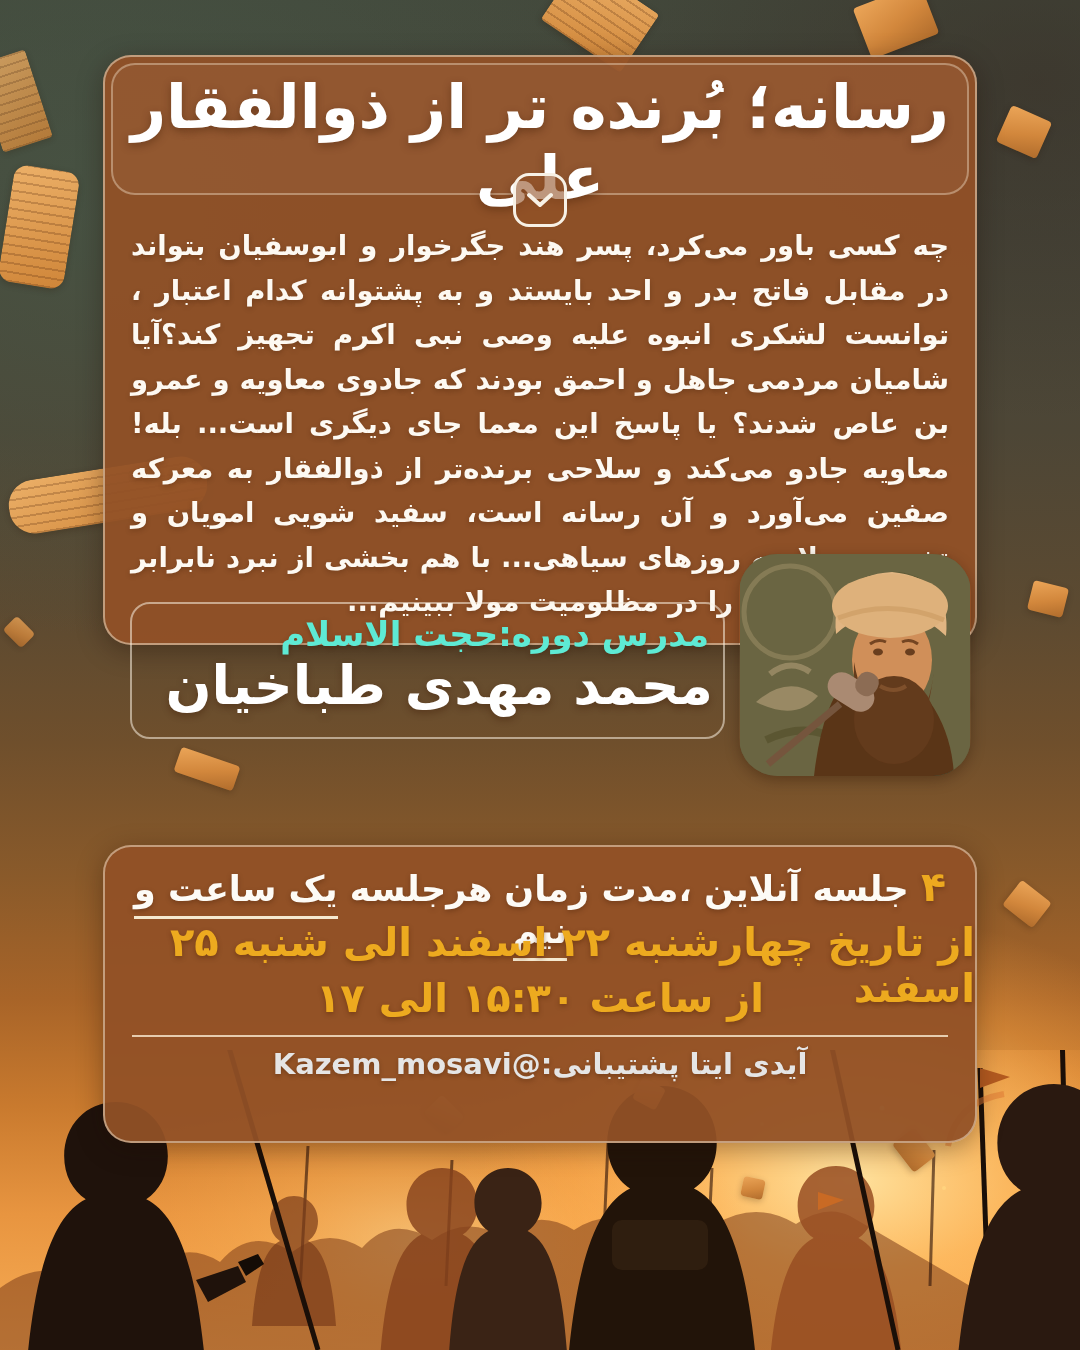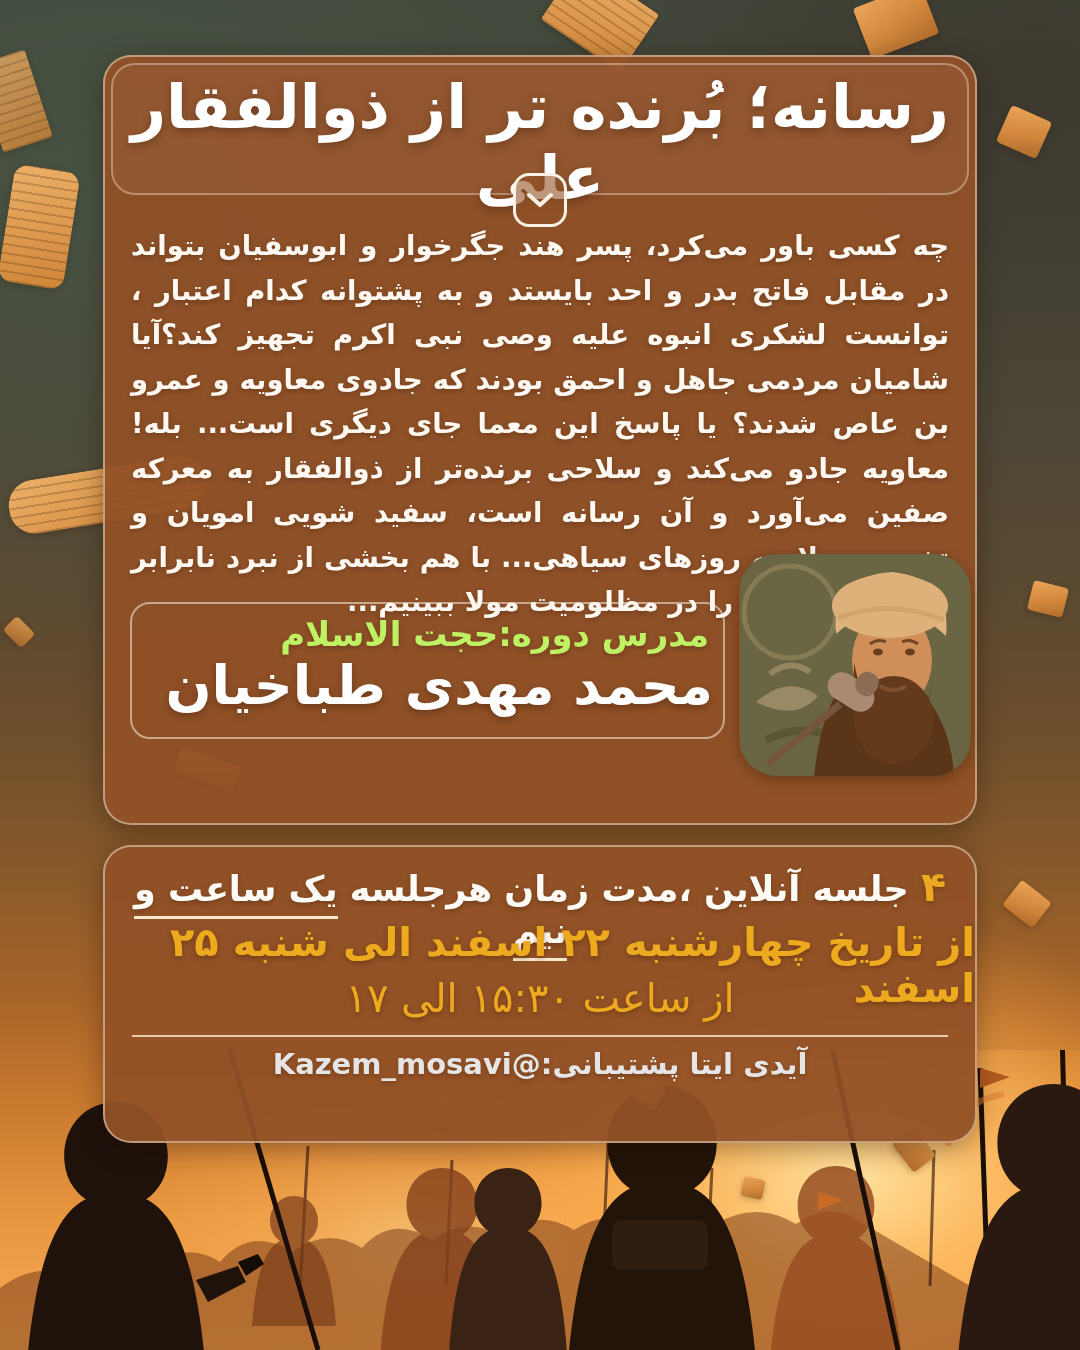--- a/index.html
+++ b/index.html
@@ -21,21 +21,21 @@
     repeating-linear-gradient(0deg, rgba(90,45,15,0.25) 0 2px, transparent 2px 9px),
     linear-gradient(160deg,#ecb068 0%,#cf8538 100%);}
   
   .card{
     position:absolute;left:103px;width:874px;z-index:3;
     background:rgba(146,81,38,0.94);
     border:2px solid rgba(246,233,212,0.5);
     border-radius:28px;
     box-shadow:0 6px 26px rgba(30,12,2,0.35);
   }
-  .main-card{top:55px;height:770px;}
+  .main-card{top:55px;height:590px;}
   .schedule-card{top:845px;height:298px;}
   .title-box{
     position:absolute;top:6px;left:6px;right:6px;height:132px;
     border:2px solid rgba(246,233,212,0.38);
     background:rgba(255,240,220,0.05);
     border-radius:24px;
   }
   .course-title{
     position:absolute;top:14px;left:0;right:0;text-align:center;
     font-size:61px;font-weight:bold;color:#ffffff;letter-spacing:-1px;
@@ -52,21 +52,21 @@
     font-size:27.5px;line-height:1.62;font-weight:bold;color:#fdf9f2;
     text-align:justify;text-align-last:center;
     text-shadow:0 2px 5px rgba(60,25,5,0.3);
   }
   .instructor-box{
     position:absolute;top:545px;right:250px;left:25px;height:137px;
     border:2px solid rgba(250,240,225,0.55);border-radius:20px;
   }
   .instructor-role{
     margin:10px 14px 0 0;text-align:right;
-    font-size:34px;font-weight:bold;color:#bef264;
+    font-size:34px;font-weight:bold;color:#5eead4;
     text-shadow:0 2px 5px rgba(60,25,5,0.35);
   }
   .instructor-name{
     margin:0 10px 0 0;
     font-size:54px;font-weight:bold;color:#ffffff;letter-spacing:-1px;
     text-shadow:0 3px 7px rgba(60,25,5,0.4);
   }
   .photo{
     position:absolute;top:497px;right:4px;width:232px;height:222px;
     border-radius:38px;overflow:hidden;box-shadow:0 4px 14px rgba(40,18,4,0.35);
@@ -79,21 +79,21 @@
   }
   .sessions-count{font-size:41px;color:#eda91f;}
   .u-line{border-bottom:3px solid #f5e9d0;padding-bottom:7px;}
   .date-line{
     position:absolute;top:72px;left:0;right:0;text-align:right;
     font-size:40px;font-weight:bold;color:#edaa1f;
     text-shadow:0 2px 5px rgba(80,35,5,0.45);
   }
   .time-line{
     position:absolute;top:128px;left:0;right:0;text-align:center;
-    font-size:40px;font-weight:normal;color:#edaa1f;
+    font-size:40px;font-weight:bold;color:#edaa1f;
     text-shadow:0 2px 5px rgba(80,35,5,0.45);
   }
   .divider{
     position:absolute;top:188px;left:27px;right:27px;height:0;
     border-top:2px solid rgba(250,235,210,0.8);
   }
   .support-line{
     position:absolute;top:200px;left:0;right:0;text-align:center;
     font-size:29px;font-weight:bold;color:#e5e5e5;
     text-shadow:0 2px 4px rgba(60,25,5,0.35);

